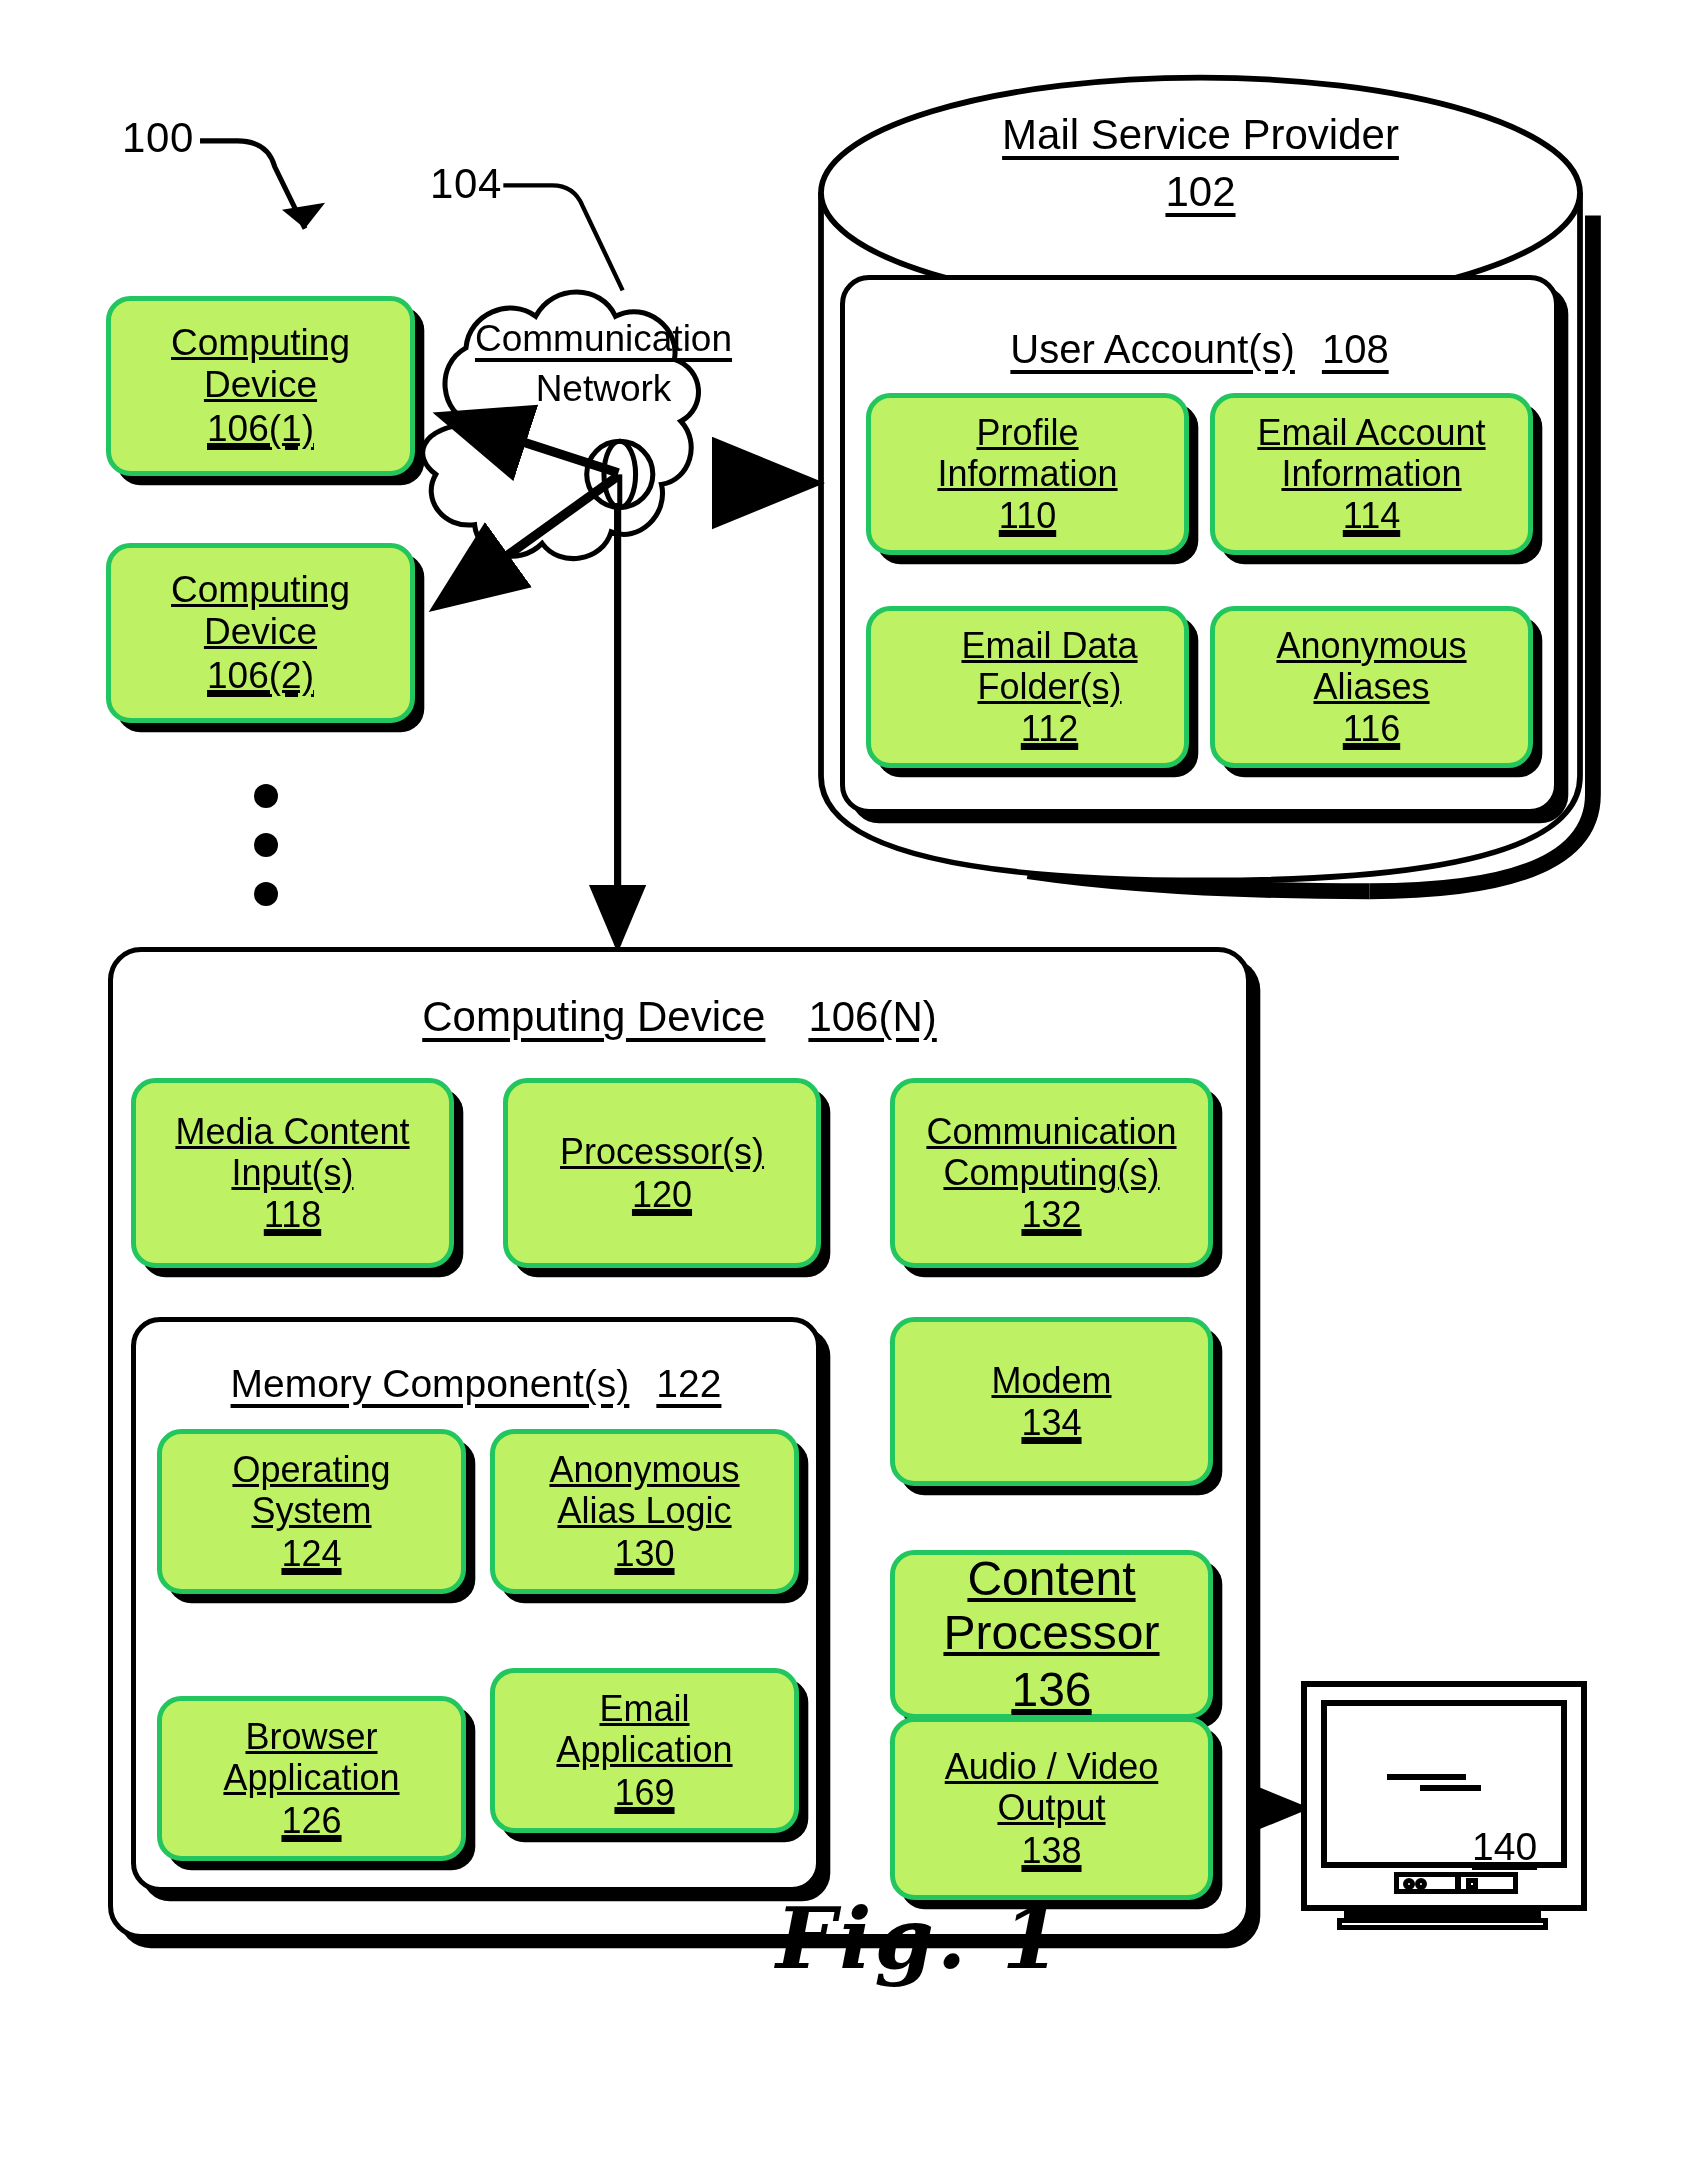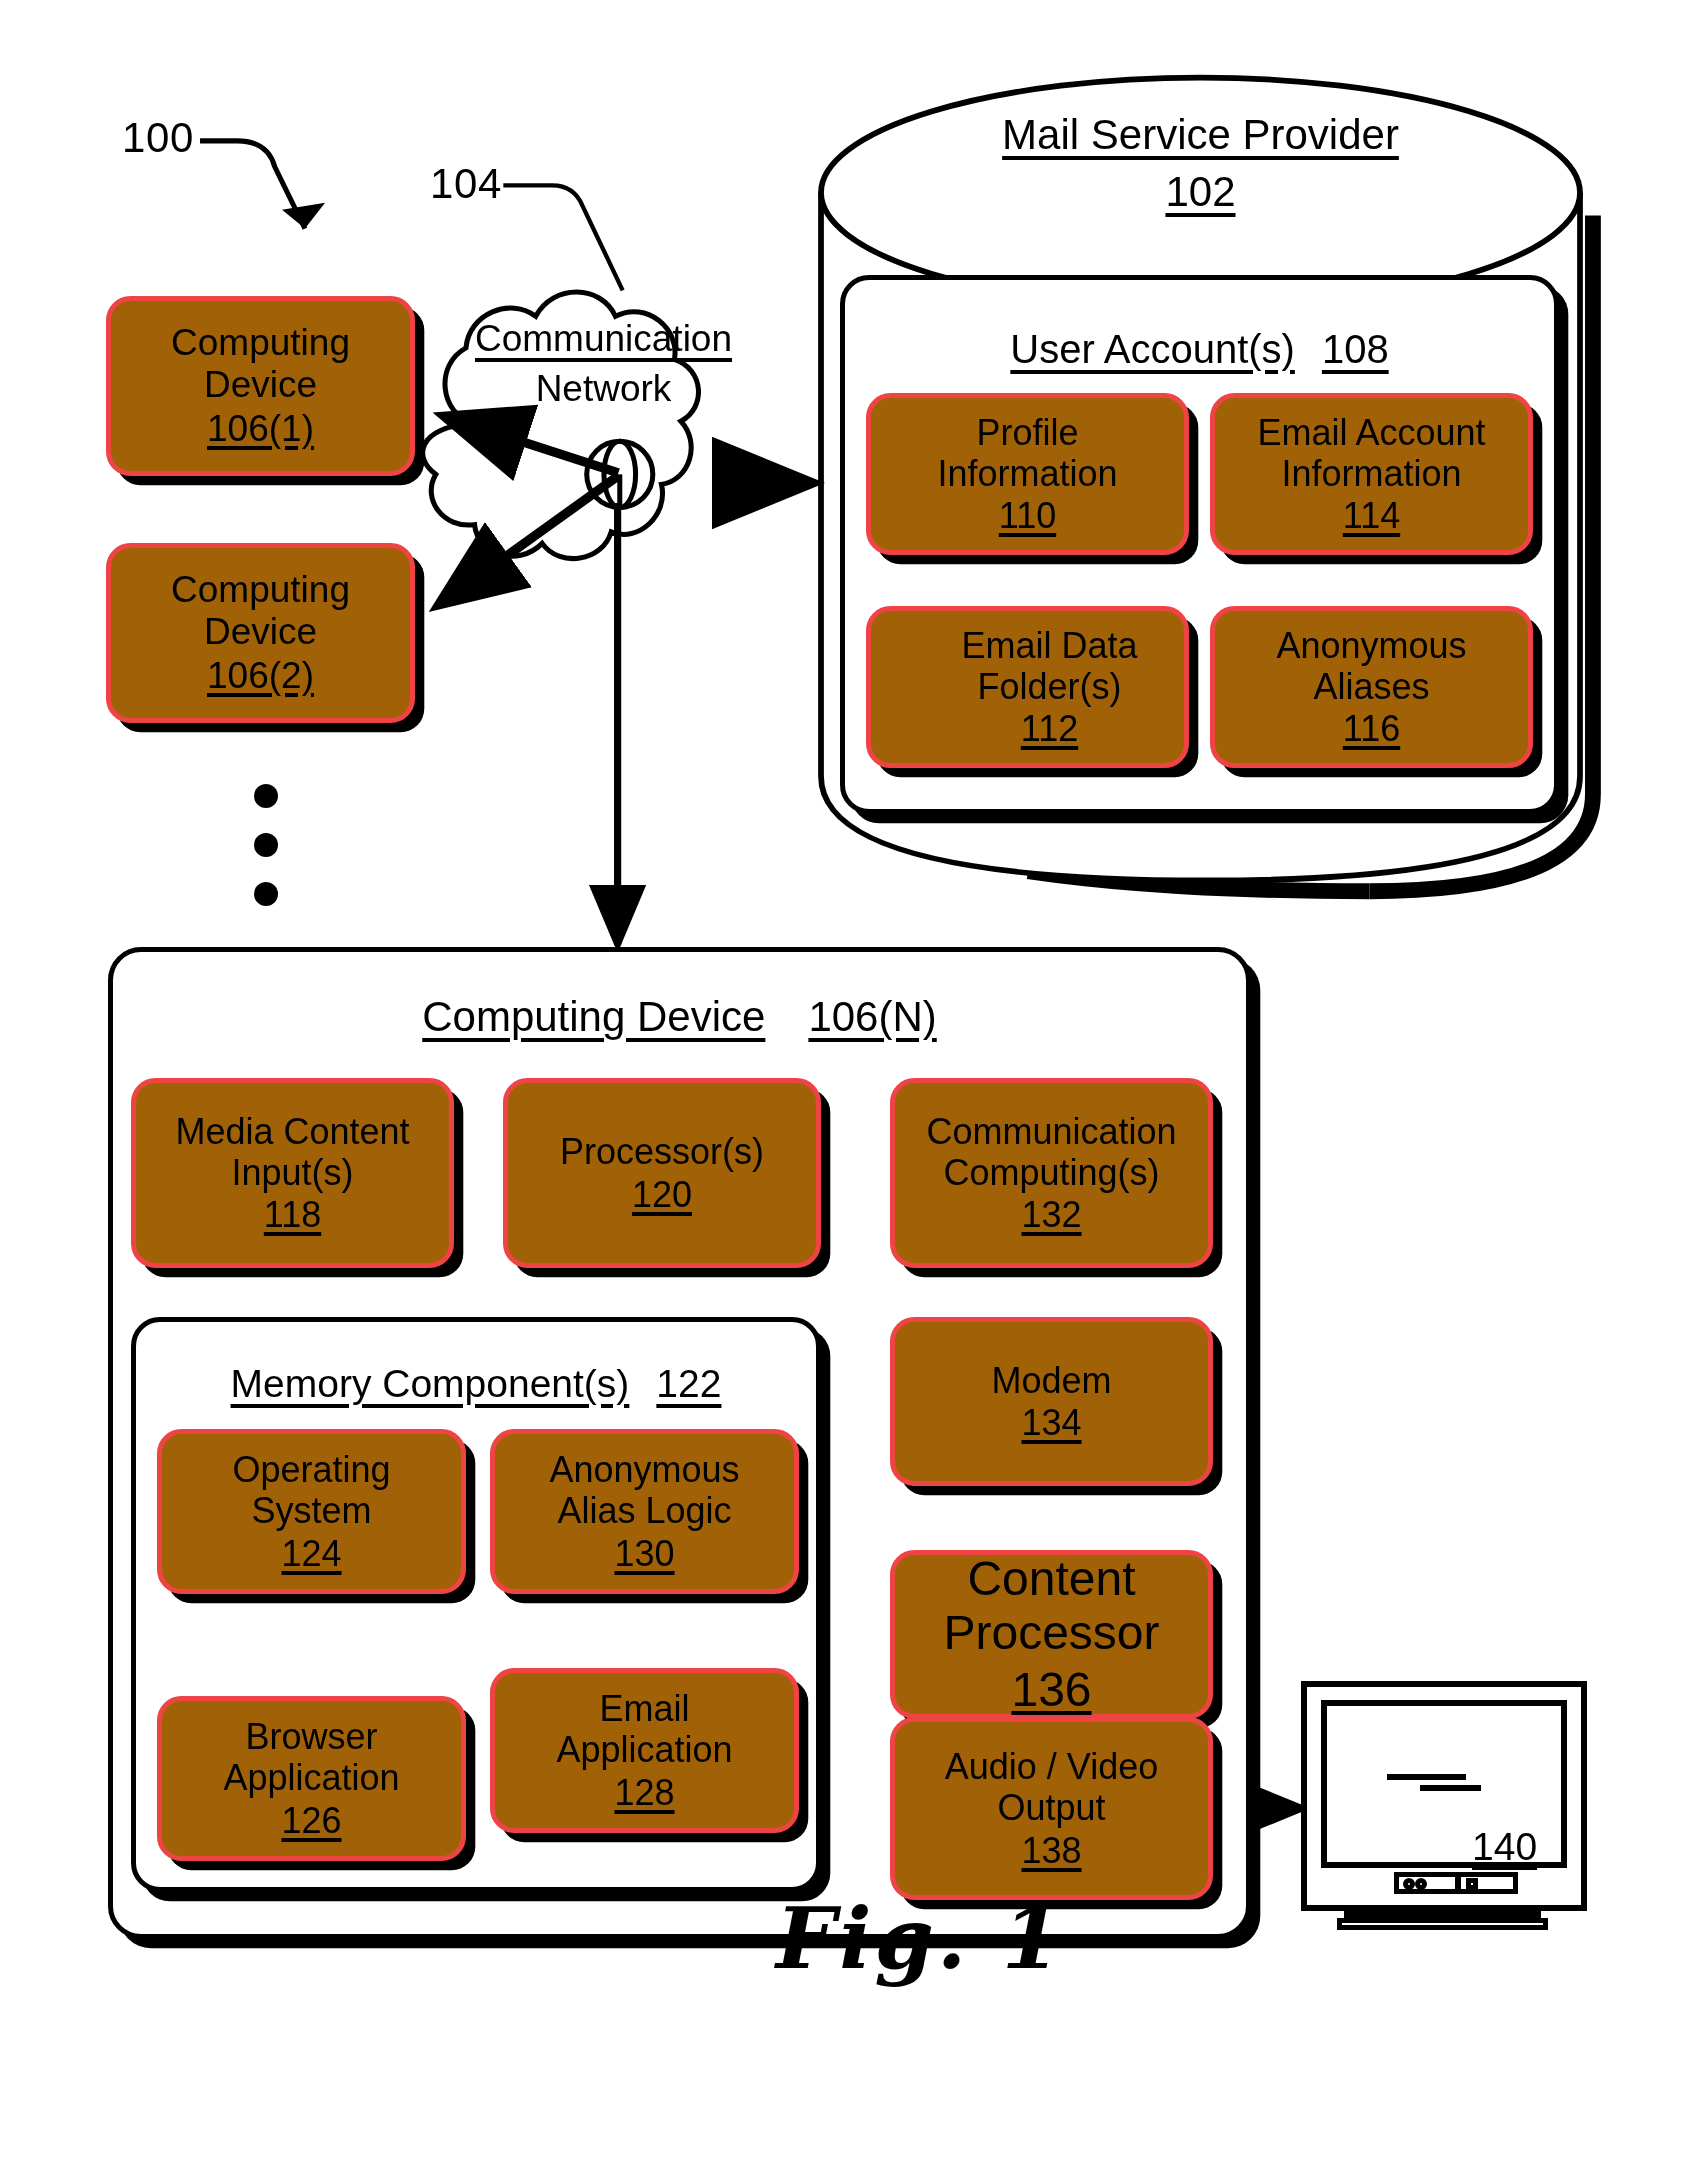--- a/index.html
+++ b/index.html
@@ -2,25 +2,25 @@
 <html style="font-size:11.5px"><head>
 <meta charset="utf-8">
 <style>
   html,body{margin:0;padding:0;background:#ffffff;}
   body{width:1706px;height:2172px;position:relative;overflow:hidden;
        font-family:"Liberation Sans", sans-serif;color:#000;}
   #stage{position:absolute;left:0;top:0;width:1706px;height:2172px;}
   svg#art{position:absolute;left:0;top:0;width:1706px;height:2172px;overflow:visible;}
 
   
-  .node{position:absolute;box-sizing:border-box;background:#a16207;
-        border:5px solid #ef4444;border-radius:24.4px;
+  .node{position:absolute;box-sizing:border-box;background:#bef264;
+        border:5px solid #22c55e;border-radius:24.4px;
         box-shadow:10px 10px 0 -0.7px #000;
         display:flex;flex-direction:column;align-items:center;justify-content:center;
-        text-align:center;line-height:1.14;}
+        text-align:center;line-height:1.14;text-decoration:underline;}
   .node .ttl{display:block;}
   .node .ref{display:block;text-decoration:underline;text-underline-offset:5px;
              text-decoration-thickness:3.6px;margin-top:1.4px;}
 
   
   .group{position:absolute;box-sizing:border-box;background:#fff;
          border:5px solid #000;border-radius:29px;
          box-shadow:10px 10px 0 -0.7px #000;}
   .group-hdr{position:absolute;width:100%;text-align:center;
              display:flex;align-items:baseline;justify-content:center;gap:27px;}
@@ -238,21 +238,21 @@
 
   <div class="node" style="left:157px;top:1668px;width:309px;height:165px;font-size:36px;margin-top:28px;">
     <span class="ttl">Browser</span>
     <span class="ttl">Application</span>
     <span class="ref">126</span>
   </div>
 
   <div class="node" style="left:490px;top:1668px;width:309px;height:165px;font-size:36px;">
     <span class="ttl">Email</span>
     <span class="ttl">Application</span>
-    <span class="ref">128</span>
+    <span class="ref">169</span>
   </div>
 
   <div class="node" style="left:890px;top:1317px;width:323px;height:169px;font-size:36px;">
     <span class="ttl">Modem</span>
     <span class="ref">134</span>
   </div>
 
   <div class="node" style="left:890px;top:1517px;width:323px;height:169px;font-size:48px;margin-top:33px;">
     <span class="ttl">Content</span>
     <span class="ttl">Processor</span>

